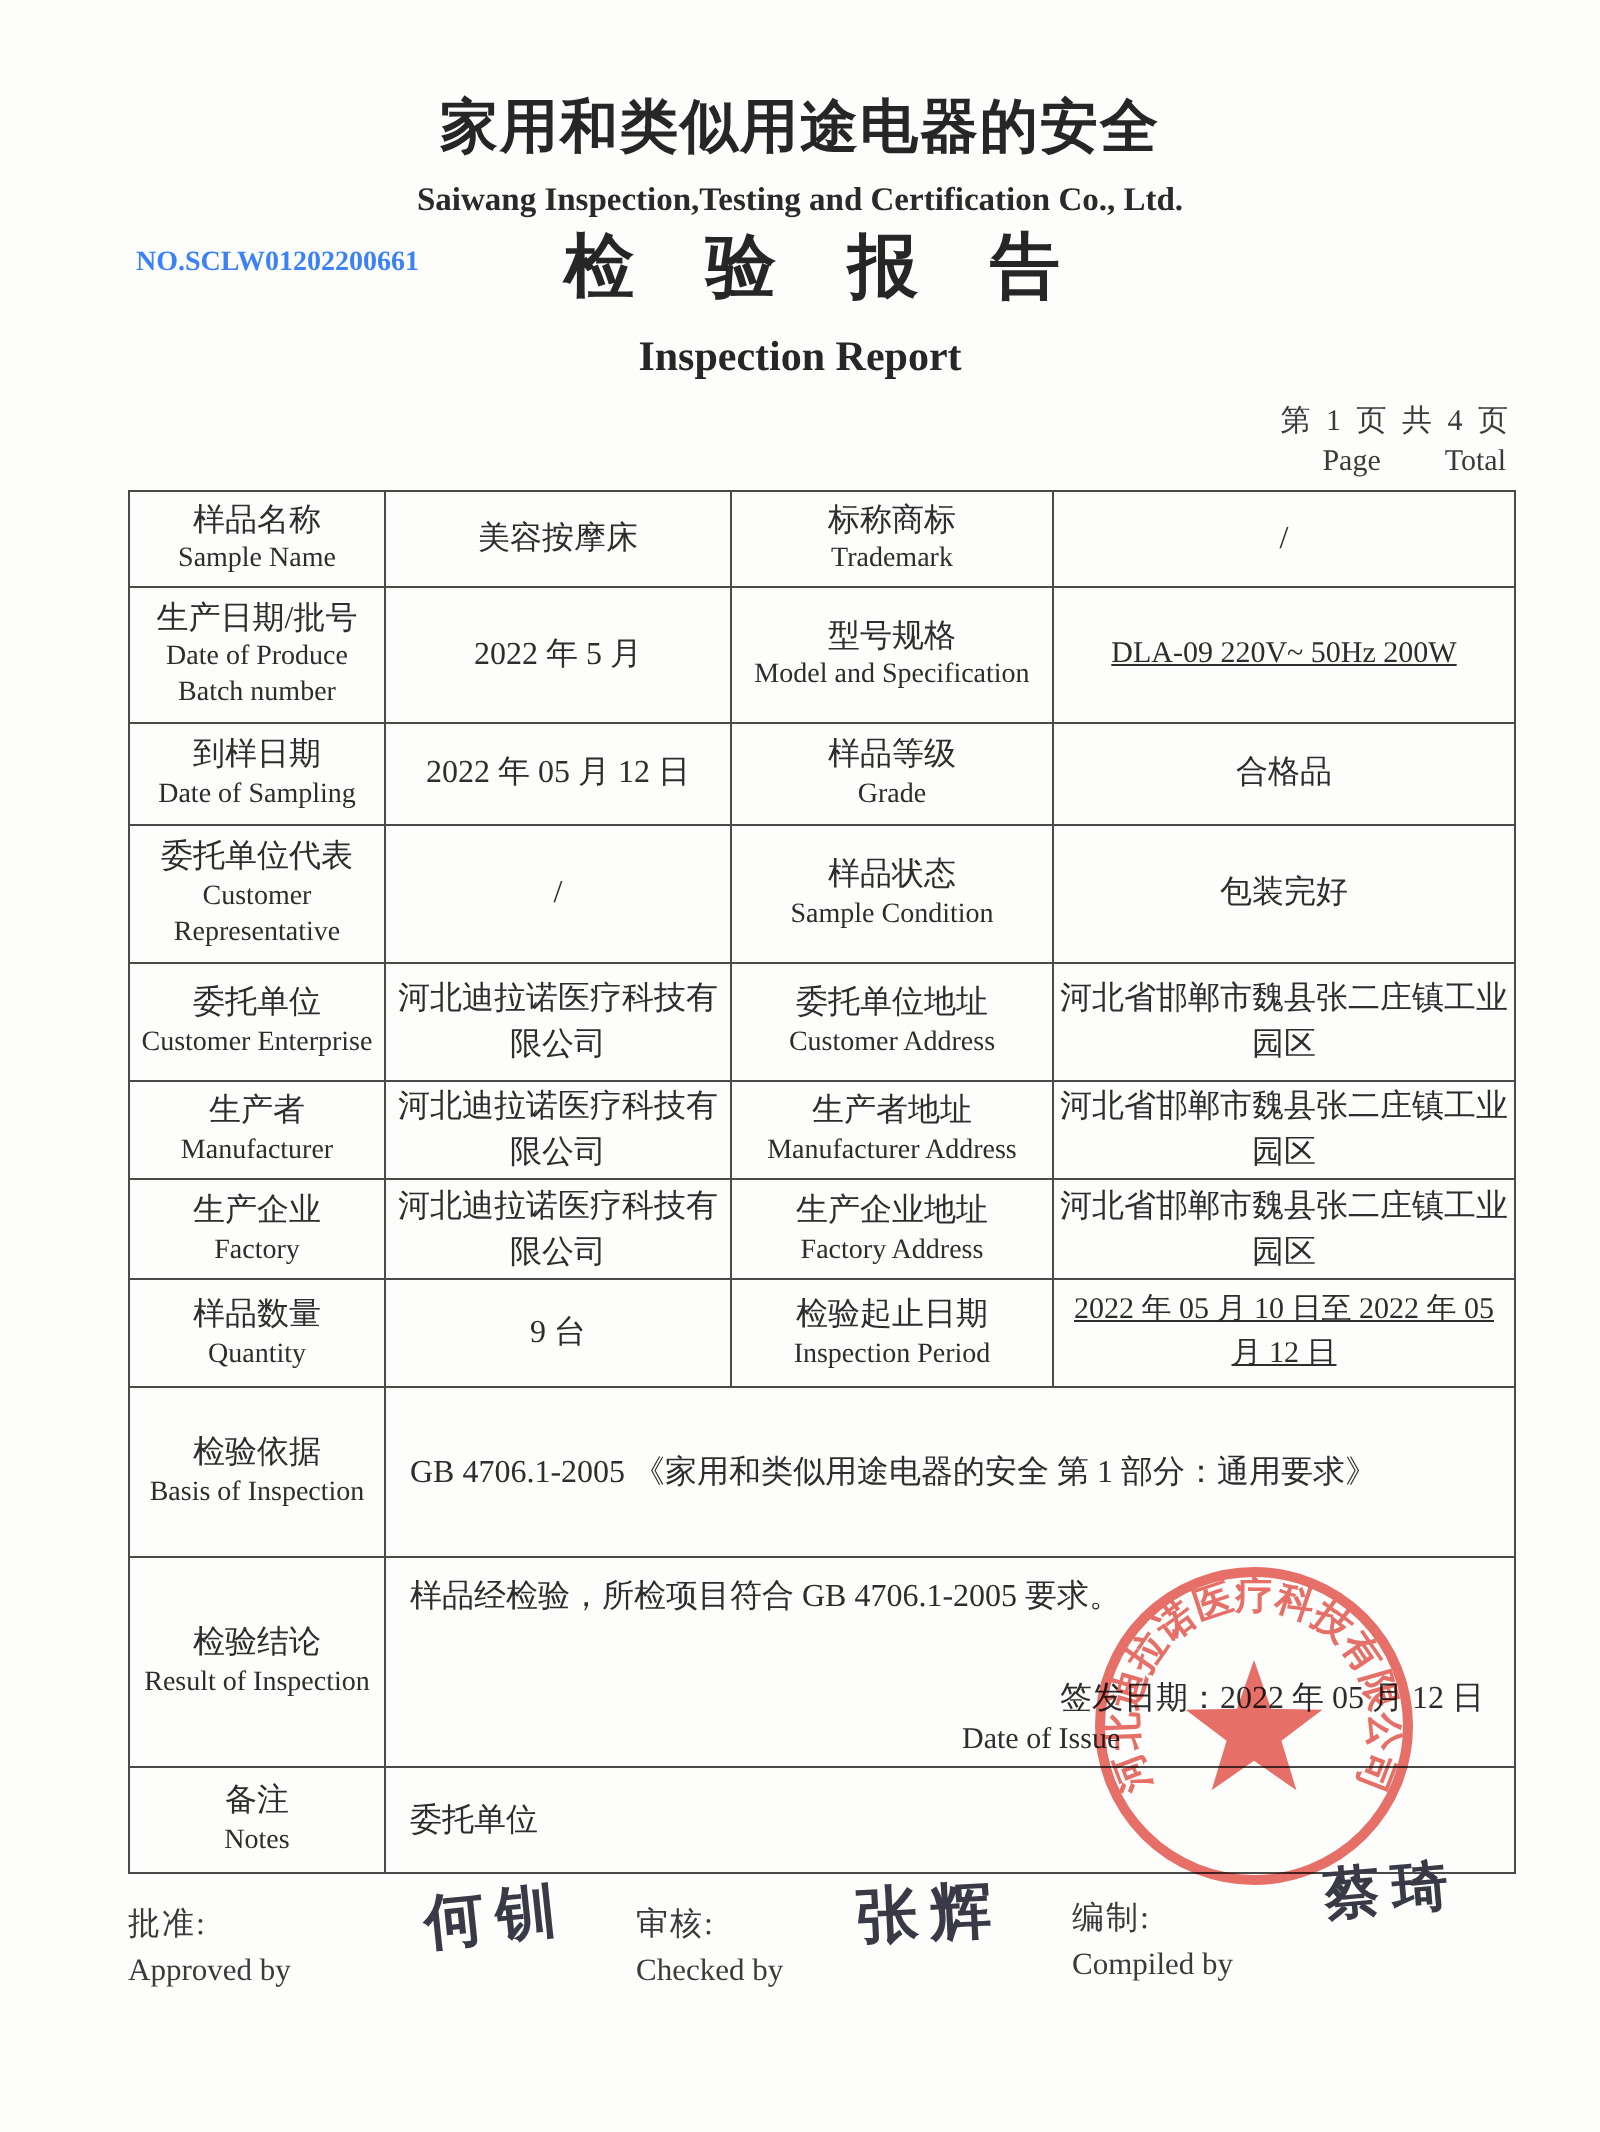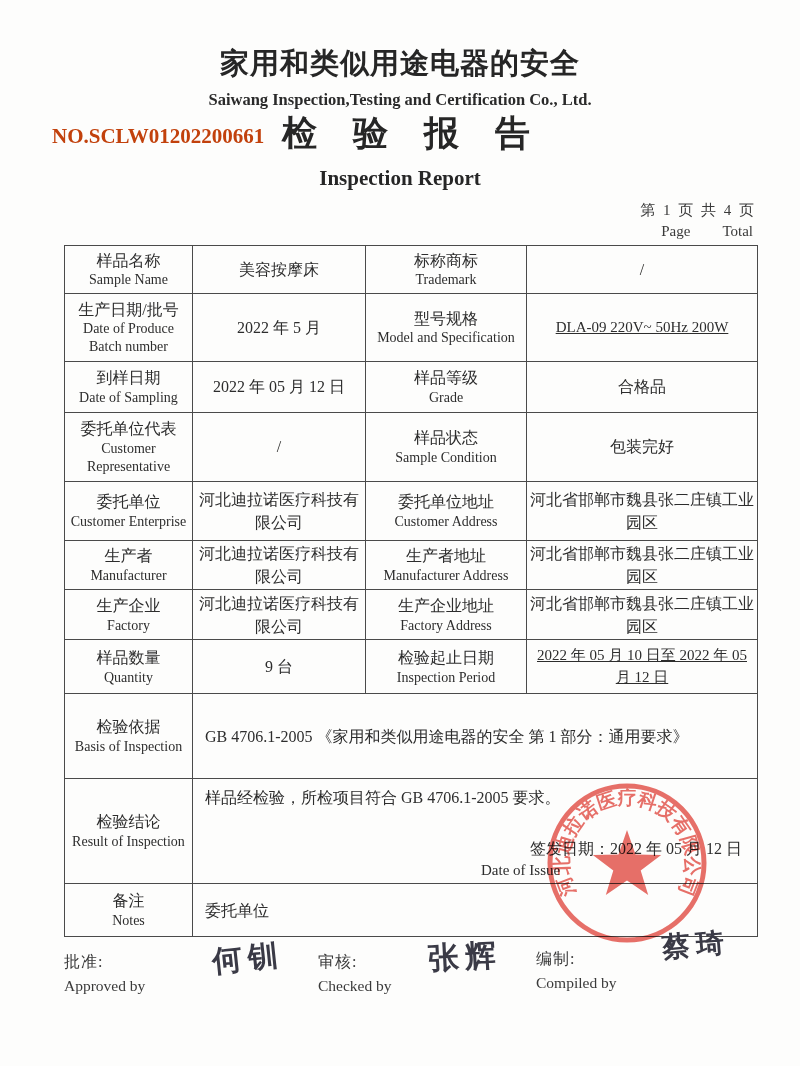--- a/index.html
+++ b/index.html
@@ -17,22 +17,22 @@
   .company-cn {
     position:absolute; left:0; right:0; top:44px;
     text-align:center; font-size:29px; font-weight:bold; color:#262626;
     letter-spacing:1px;
   }
   .company-en {
     position:absolute; left:0; right:0; top:90px;
     text-align:center; font-size:16.5px; font-weight:bold; color:#2a2a2a;
   }
   .report-no {
-    position:absolute; left:52px; top:124px;
-    font-size:21px; font-weight:bold; color:#c2410c;
+    position:absolute; left:68px; top:124px;
+    font-size:14px; font-weight:bold; color:#3b82f6;
   }
   .title-cn {
     position:absolute; left:0; right:0; top:110px;
     text-align:center; font-size:35px; font-weight:bold; color:#262626;
     letter-spacing:36px; padding-left:48px;
   }
   .title-en {
     position:absolute; left:0; right:0; top:166px;
     text-align:center; font-size:21px; font-weight:bold; color:#262626;
   }

